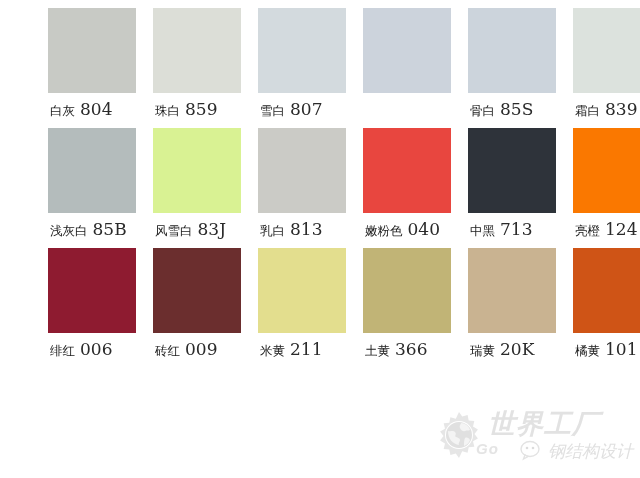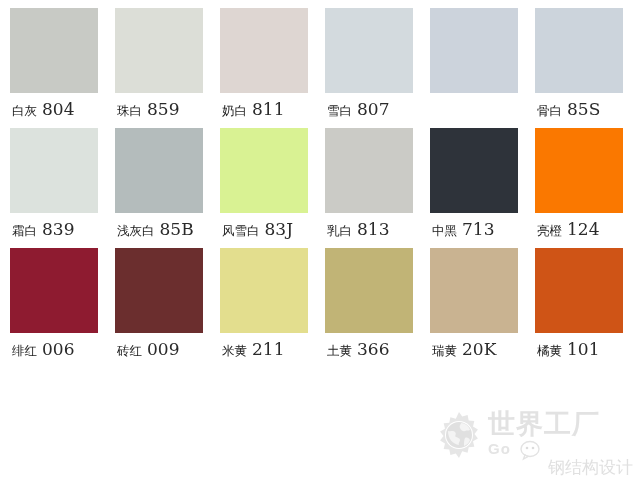--- a/index.html
+++ b/index.html
@@ -28,20 +28,21 @@
     display: grid;
     grid-template-columns: repeat(6, 105px);
     grid-template-rows: repeat(4, 120px);
     padding: 8px 0 0 10px;
     box-sizing: border-box;
   }
   .swatch-cell {
     position: relative;
     width: 105px;
     height: 120px;
+    margin-left: 38px;
   }
   .swatch-chip {
     width: 88px;
     height: 85px;
     box-sizing: border-box;
   }
   .swatch-caption {
     display: flex;
     align-items: baseline;
     gap: 5px;
@@ -63,20 +64,21 @@
   }
 
   
   #watermark {
     position: absolute;
     left: 432px;
     top: 404px;
     width: 205px;
     height: 66px;
     pointer-events: none;
+    font-style: italic;
   }
   .wm-gear {
     position: absolute;
     left: 2px;
     top: 6px;
     width: 50px;
     height: 50px;
   }
   .wm-brand {
     position: absolute;
@@ -84,21 +86,21 @@
     top: 6px;
     font-size: 27px;
     font-weight: bold;
     color: #e2e2e2;
     font-family: "DejaVu Sans", "Liberation Sans", sans-serif;
     letter-spacing: 1px;
     line-height: 28px;
   }
   .wm-sub {
     position: absolute;
-    left: 56px;
+    left: 44px;
     top: 36px;
     font-size: 15px;
     font-weight: bold;
     color: #e4e4e4;
     font-family: "Liberation Sans", sans-serif;
     letter-spacing: 1px;
   }
   .wm-wechat {
     position: absolute;
     left: 88px;
@@ -108,21 +110,20 @@
   }
   .wm-account {
     position: absolute;
     left: 116px;
     top: 36px;
     font-size: 17px;
     color: #e0e0e0;
     font-family: "DejaVu Sans", "Liberation Sans", sans-serif;
     letter-spacing: 0px;
     white-space: nowrap;
-    margin-top: 16px;
   }
 </style>
 </head>
 <body>
 
 <div id="palette-board">
 
   <div class="swatch-grid">
       <div class="swatch-cell">
         <div class="swatch-chip" style="background: rgb(200, 202, 197);"></div>
@@ -132,27 +133,20 @@
         </div>
       </div>
       <div class="swatch-cell">
         <div class="swatch-chip" style="background: rgb(220, 222, 215);"></div>
         <div class="swatch-caption">
           <span class="swatch-name">珠白</span>
           <span class="swatch-code">859</span>
         </div>
       </div>
       <div class="swatch-cell">
-        <div class="swatch-chip" style="background: rgb(222, 214, 210);"></div>
-        <div class="swatch-caption">
-          <span class="swatch-name">奶白</span>
-          <span class="swatch-code">811</span>
-        </div>
-      </div>
-      <div class="swatch-cell">
         <div class="swatch-chip" style="background: rgb(211, 218, 222);"></div>
         <div class="swatch-caption">
           <span class="swatch-name">雪白</span>
           <span class="swatch-code">807</span>
         </div>
       </div>
       <div class="swatch-cell">
         <div class="swatch-chip" style="background: rgb(204, 211, 220);"></div>
       </div>
       <div class="swatch-cell">
@@ -181,20 +175,27 @@
         <div class="swatch-caption">
           <span class="swatch-name">风雪白</span>
           <span class="swatch-code">83J</span>
         </div>
       </div>
       <div class="swatch-cell">
         <div class="swatch-chip" style="background: rgb(203, 203, 198);"></div>
         <div class="swatch-caption">
           <span class="swatch-name">乳白</span>
           <span class="swatch-code">813</span>
+        </div>
+      </div>
+      <div class="swatch-cell">
+        <div class="swatch-chip" style="background: rgb(232, 70, 63);"></div>
+        <div class="swatch-caption">
+          <span class="swatch-name">嫩粉色</span>
+          <span class="swatch-code">040</span>
         </div>
       </div>
       <div class="swatch-cell">
         <div class="swatch-chip" style="background: rgb(46, 51, 58);"></div>
         <div class="swatch-caption">
           <span class="swatch-name">中黑</span>
           <span class="swatch-code">713</span>
         </div>
       </div>
       <div class="swatch-cell">

